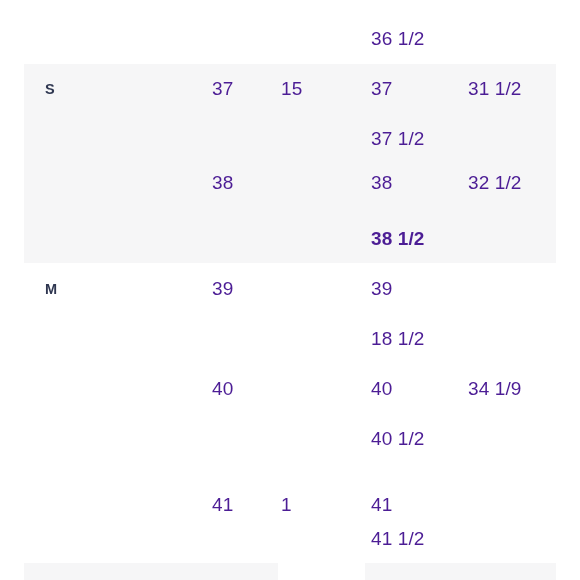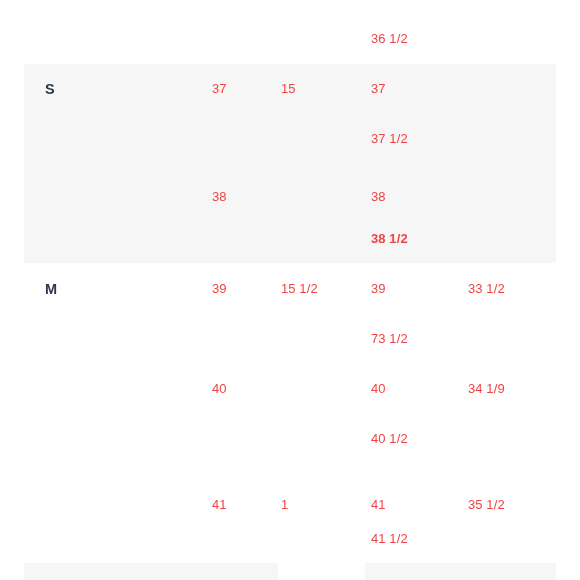--- a/index.html
+++ b/index.html
@@ -46,22 +46,22 @@
     width: 580px;
     height: 50px;
     z-index: 1;
   }
 
   .cell {
     position: absolute;
     top: 0;
     height: 50px;
     line-height: 50px;
-    font-size: 13px;
-    color: #ef4444;
+    font-size: 19px;
+    color: #4c1d95;
     white-space: nowrap;
     letter-spacing: 0.1px;
   }
 
   .cell.col-size {
     left: 45px;
     font-weight: 700;
     color: #2e3650;
     font-size: 14.5px;
   }
@@ -81,52 +81,51 @@
     </div>
   <div id="rows">
       <div class="data-row" style="top: 14px;">
         <div class="cell col-c">36 1/2</div>
       </div>
       <div class="data-row" style="top: 64px;">
         <div class="cell col-size">S</div>
         <div class="cell col-a">37</div>
         <div class="cell col-b">15</div>
         <div class="cell col-c">37</div>
+        <div class="cell col-d">31 1/2</div>
       </div>
       <div class="data-row" style="top: 114px;">
         <div class="cell col-c">37 1/2</div>
       </div>
-      <div class="data-row" style="top: 172px;">
+      <div class="data-row" style="top: 158px;">
         <div class="cell col-a">38</div>
         <div class="cell col-c">38</div>
+        <div class="cell col-d">32 1/2</div>
       </div>
       <div class="data-row" style="top: 214px; font-weight: bold;">
         <div class="cell col-c">38 1/2</div>
       </div>
       <div class="data-row" style="top: 264px;">
         <div class="cell col-size">M</div>
         <div class="cell col-a">39</div>
-        <div class="cell col-b">15 1/2</div>
         <div class="cell col-c">39</div>
-        <div class="cell col-d">33 1/2</div>
       </div>
       <div class="data-row" style="top: 314px;">
-        <div class="cell col-c">73 1/2</div>
+        <div class="cell col-c">18 1/2</div>
       </div>
       <div class="data-row" style="top: 364px;">
         <div class="cell col-a">40</div>
         <div class="cell col-c">40</div>
         <div class="cell col-d">34 1/9</div>
       </div>
       <div class="data-row" style="top: 414px;">
         <div class="cell col-c">40 1/2</div>
       </div>
       <div class="data-row" style="top: 480px;">
         <div class="cell col-a">41</div>
         <div class="cell col-b">1</div>
         <div class="cell col-c">41</div>
-        <div class="cell col-d">35 1/2</div>
       </div>
       <div class="data-row" style="top: 514px; text-align: right;">
         <div class="cell col-c">41 1/2</div>
       </div>
     </div>
 </div>
 
 </body></html>

